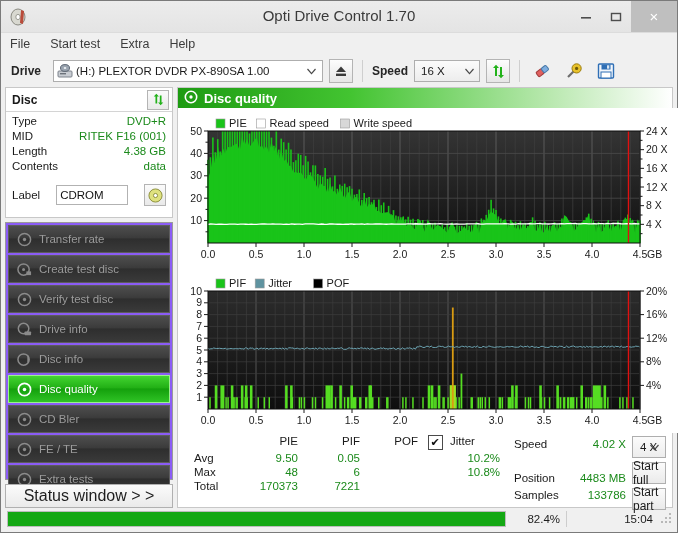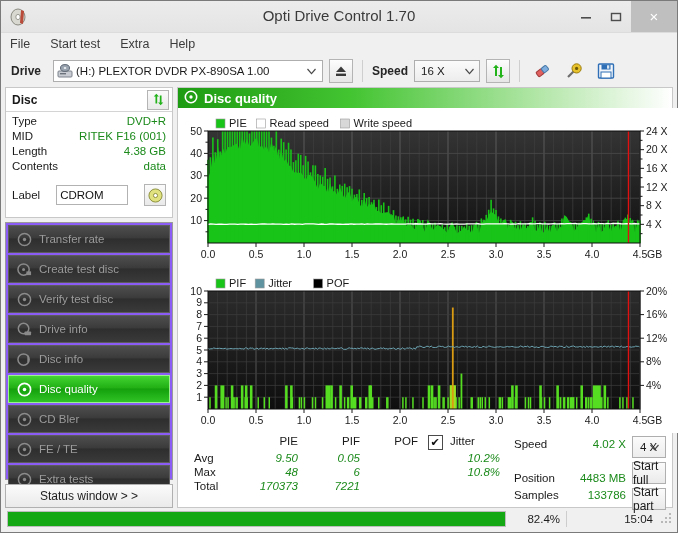--- a/index.html
+++ b/index.html
@@ -117,21 +117,21 @@
   .nav-btn.active{
     background:linear-gradient(to bottom,#43d531 0%,#22b016 45%,#14a00c 50%,#2fc325 100%);
     border:1px solid #9cf08f;
     color:#ffffff;
   }
   .nav-ico{width:15px;height:15px;flex:0 0 15px;}
   .status-win-btn{
     margin-top:4px;flex:0 0 22px;border:1px solid #b0b0b0;
     background:linear-gradient(#fbfbfb,#eaeaea);
     display:flex;align-items:center;justify-content:center;
-    font-size:12px;color:#1e1e1e;
+    font-size:16px;color:#1e1e1e;
   }
   
   .main{
     flex:1 1 auto;min-width:0;
     border:1px solid #c8c8c8;background:#fff;
     display:flex;flex-direction:column;
   }
   .main-head{
     height:20px;flex:0 0 20px;
     background:linear-gradient(to right,#1d9b12 0%,#43c431 35%,#b8e8ae 75%,#ffffff 100%);
@@ -143,21 +143,21 @@
   
   .stats{flex:0 0 72px;display:flex;padding:2px 6px 0 6px;position:relative;}
   .stats-left{flex:0 0 300px;position:relative;}
   .stats-grid{
     display:grid;grid-template-columns:46px 74px 62px 58px 22px 60px;
     font-size:11.5px;row-gap:2px;
   }
   .sg-h{color:#1a1a1a;text-align:right;padding-right:6px;}
   .sg-h.l{text-align:left;padding-left:4px;padding-right:0;}
   .sg-k{color:#1a1a1a;text-align:left;padding-left:10px;}
-  .sg-v{color:#1b8a1b;text-align:right;padding-right:6px;font-style:italic;}
+  .sg-v{color:#1b8a1b;text-align:right;padding-right:6px;}
   .cbwrap{display:flex;align-items:center;justify-content:center;}
   .checkbox{
     width:13px;height:13px;border:1px solid #4a4a4a;background:#fff;
     display:flex;align-items:center;justify-content:center;font-size:11px;color:#111;
   }
   .stats-mid{flex:0 0 118px;padding-left:8px;}
   .sm-row{display:flex;height:17px;align-items:center;font-size:11.5px;}
   .sm-k{flex:0 0 52px;color:#1a1a1a;}
   .sm-v{flex:1 1 auto;color:#1b8a1b;text-align:right;padding-right:6px;}
   .stats-right{flex:1 1 auto;display:flex;flex-direction:column;gap:4px;padding-top:1px;}

